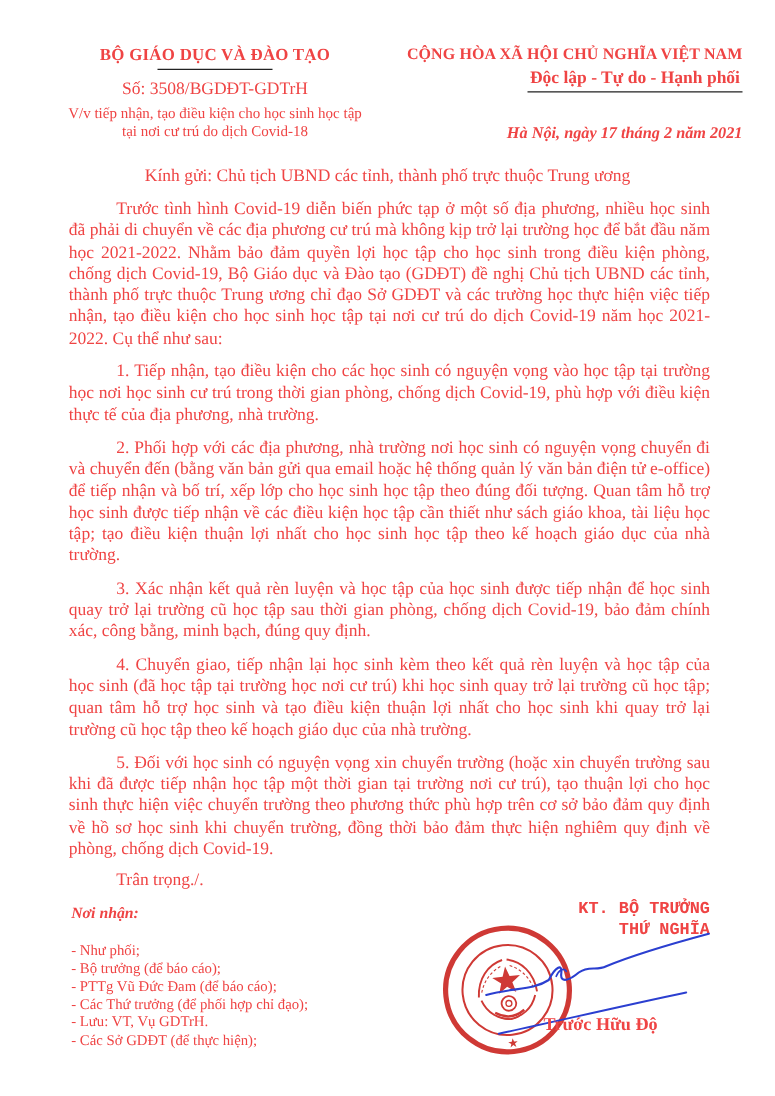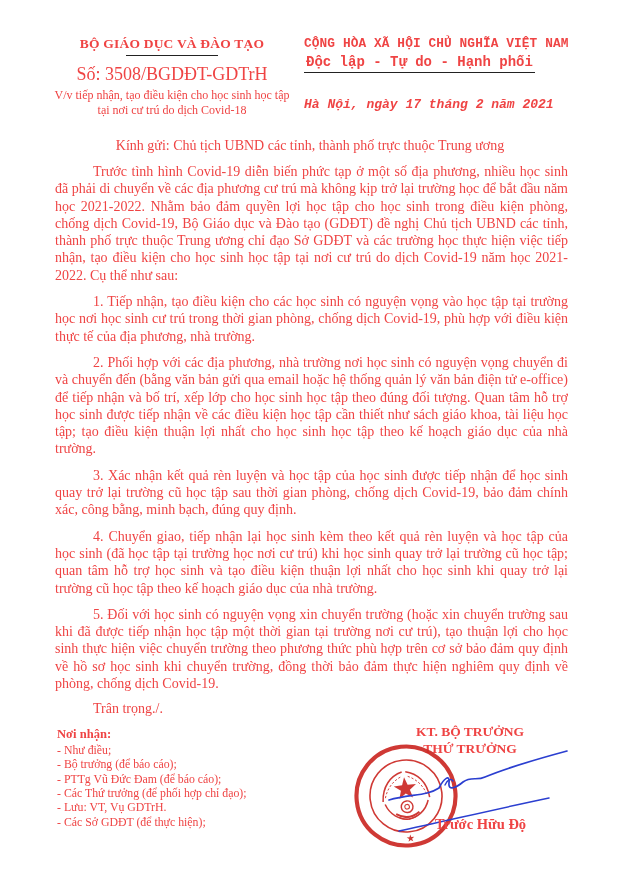--- a/index.html
+++ b/index.html
@@ -8,38 +8,38 @@
     width:620px; height:877px; background:#ffffff; margin:0 auto;
     position:relative; overflow:hidden;
     font-family:"Liberation Serif","DejaVu Serif",serif;
     color:#ef4444;
   }
   
   .header { display:flex; padding:36px 26px 0 46px; }
   .header-left { width:252px; text-align:center; }
   .issuer { font-size:13.5px; font-weight:bold; letter-spacing:.2px; }
   .issuer-underline { width:92px; border-bottom:1.2px solid #222; margin:3px auto 0; }
-  .doc-number { font-size:18px; margin-top:8px; }
+  .doc-number { font-size:14px; margin-top:8px; }
   .subject { font-size:12px; line-height:15px; margin-top:3px; padding:0 8px; }
-  .header-right { flex:1; text-align:left; padding-left:6px;font-family:Liberation Mono, monospace; }
+  .header-right { flex:1; text-align:right; padding-left:6px; }
   .motto1 { font-size:12.8px; font-weight:bold; letter-spacing:.1px; }
   .motto2-wrap { margin-top:2px; }
   .motto2 { display:inline-block; font-size:14px; font-weight:bold; border-bottom:1.2px solid #222; padding:0 2px 2px; }
   .place-date { font-size:13px; font-weight:bold; font-style:italic; margin-top:24px; }
   
   .salutation { text-align:center; font-size:14px; margin-top:20px; padding:0 40px; }
   .body { margin:9px 52px 0 55px; font-size:14px; line-height:17.3px; text-align:justify; }
   .body p { text-indent:38px; margin:9px 0; }
   .closing { text-indent:38px; font-size:14px; margin:6px 0 0 55px; }
   
   .footer { position:relative; height:200px; margin-top:5px; }
   .recipients { position:absolute; left:57px; top:5px; font-size:11.8px; line-height:14.4px; }
-  .recipients-header { font-size:12.6px; font-weight:bold; margin-bottom:1px; }
-  .sign-title { position:absolute; left:372px; top:1px; width:196px; text-align:center;
-                font-size:13.5px; font-weight:bold; line-height:17px; }
+  .recipients-header { font-size:12.6px; font-weight:bold; font-style:italic; margin-bottom:15px; }
+  .sign-title { position:absolute; left:372px; top:1px; width:196px; text-align:right;
+                font-size:13.5px; font-weight:bold; line-height:17px;font-family:Liberation Mono, monospace; }
   .seal-svg { position:absolute; left:352px; top:20px; opacity:.93; }
   .signature-svg { position:absolute; left:383px; top:16px; }
   .signer-name { position:absolute; left:403px; top:94px; width:155px; text-align:center;
                  font-size:14.5px; font-weight:bold; }
 </style>
 </head>
 <body>
 
 <div class="page">
 
@@ -66,31 +66,31 @@
     <p>3. Xác nhận kết quả rèn luyện và học tập của học sinh được tiếp nhận để học sinh quay trở lại trường cũ học tập sau thời gian phòng, chống dịch Covid-19, bảo đảm chính xác, công bằng, minh bạch, đúng quy định.</p>
     <p>4. Chuyển giao, tiếp nhận lại học sinh kèm theo kết quả rèn luyện và học tập của học sinh (đã học tập tại trường học nơi cư trú) khi học sinh quay trở lại trường cũ học tập; quan tâm hỗ trợ học sinh và tạo điều kiện thuận lợi nhất cho học sinh khi quay trở lại trường cũ học tập theo kế hoạch giáo dục của nhà trường.</p>
     <p>5. Đối với học sinh có nguyện vọng xin chuyển trường (hoặc xin chuyển trường sau khi đã được tiếp nhận học tập một thời gian tại trường nơi cư trú), tạo thuận lợi cho học sinh thực hiện việc chuyển trường theo phương thức phù hợp trên cơ sở bảo đảm quy định về hồ sơ học sinh khi chuyển trường, đồng thời bảo đảm thực hiện nghiêm quy định về phòng, chống dịch Covid-19.</p>
   </div>
   <div class="closing">Trân trọng./.</div>
 
   <div class="footer">
 
     <div class="recipients">
       <div class="recipients-header">Nơi nhận:</div>
-      <div>- Như điều;</div>
+      <div>- Như phối;</div>
       <div>- Bộ trưởng (để báo cáo);</div>
       <div>- PTTg Vũ Đức Đam (để báo cáo);</div>
       <div>- Các Thứ trưởng (để phối hợp chỉ đạo);</div>
       <div>- Lưu: VT, Vụ GDTrH.</div>
       <div>- Các Sở GDĐT (để thực hiện);</div>
     </div>
 
     <div class="sign-title">
       <div>KT. BỘ TRƯỞNG</div>
-      <div>THỨ TRƯỞNG</div>
+      <div>THỨ NGHĨA</div>
     </div>
 
     <svg class="seal-svg" width="108" height="108" viewBox="0 0 120 120">
       <g transform="rotate(-6 60 60)" stroke="#cc2b26" fill="none">
         <circle cx="60" cy="60" r="55" stroke-width="4.6"></circle>
         <circle cx="60" cy="60" r="40" stroke-width="1.8"></circle>
 
         <path id="sealArc" d="M 43.7,103 A 46,46 0 1 0 76.3,103" stroke="none"></path>
         <text font-size="10.6" font-weight="bold" fill="#cc2b26" stroke="none" letter-spacing="1.6" font-family="Liberation Sans, sans-serif">
           <textPath href="#sealArc" startOffset="50%" text-anchor="middle">BỘ GIÁO DỤC VÀ ĐÀO TẠO</textPath>

